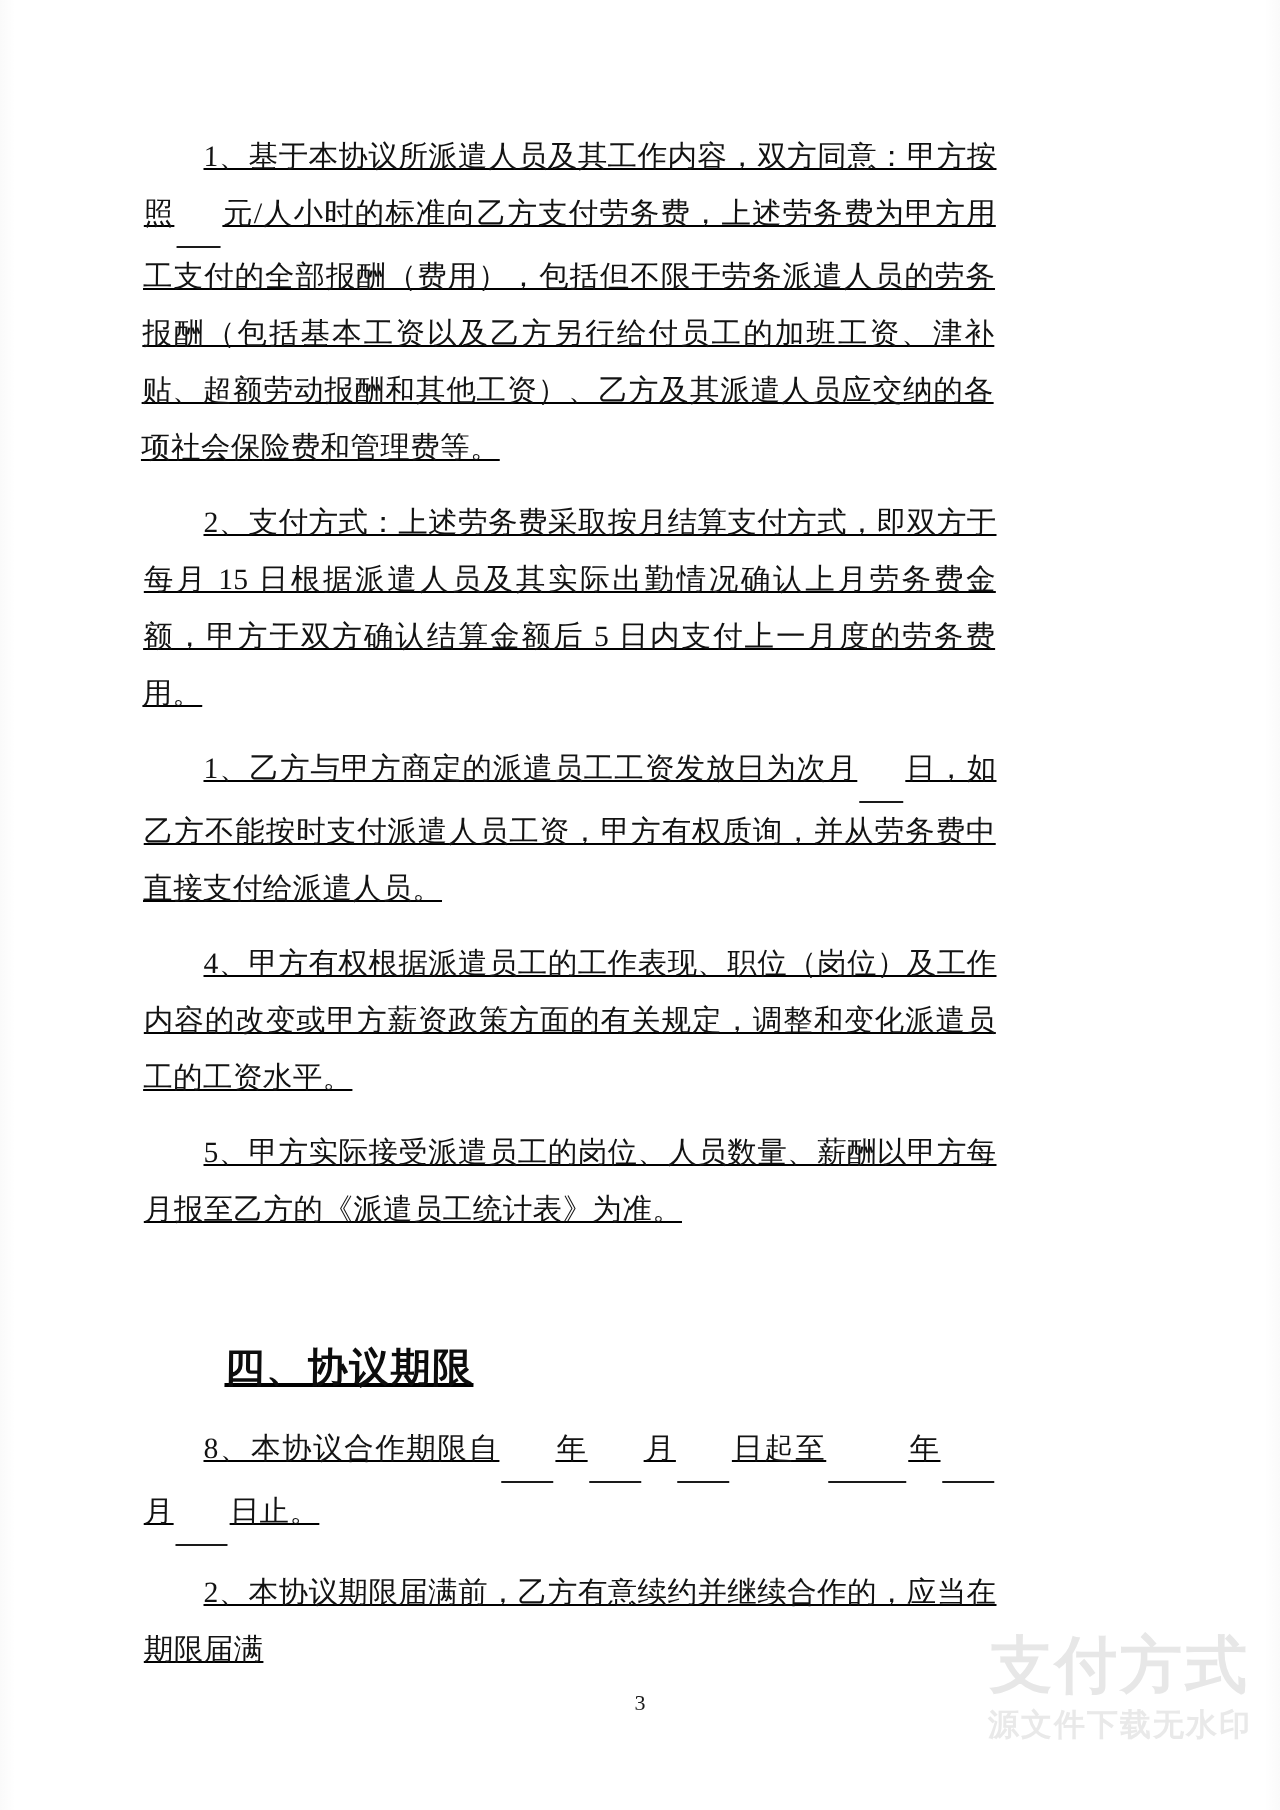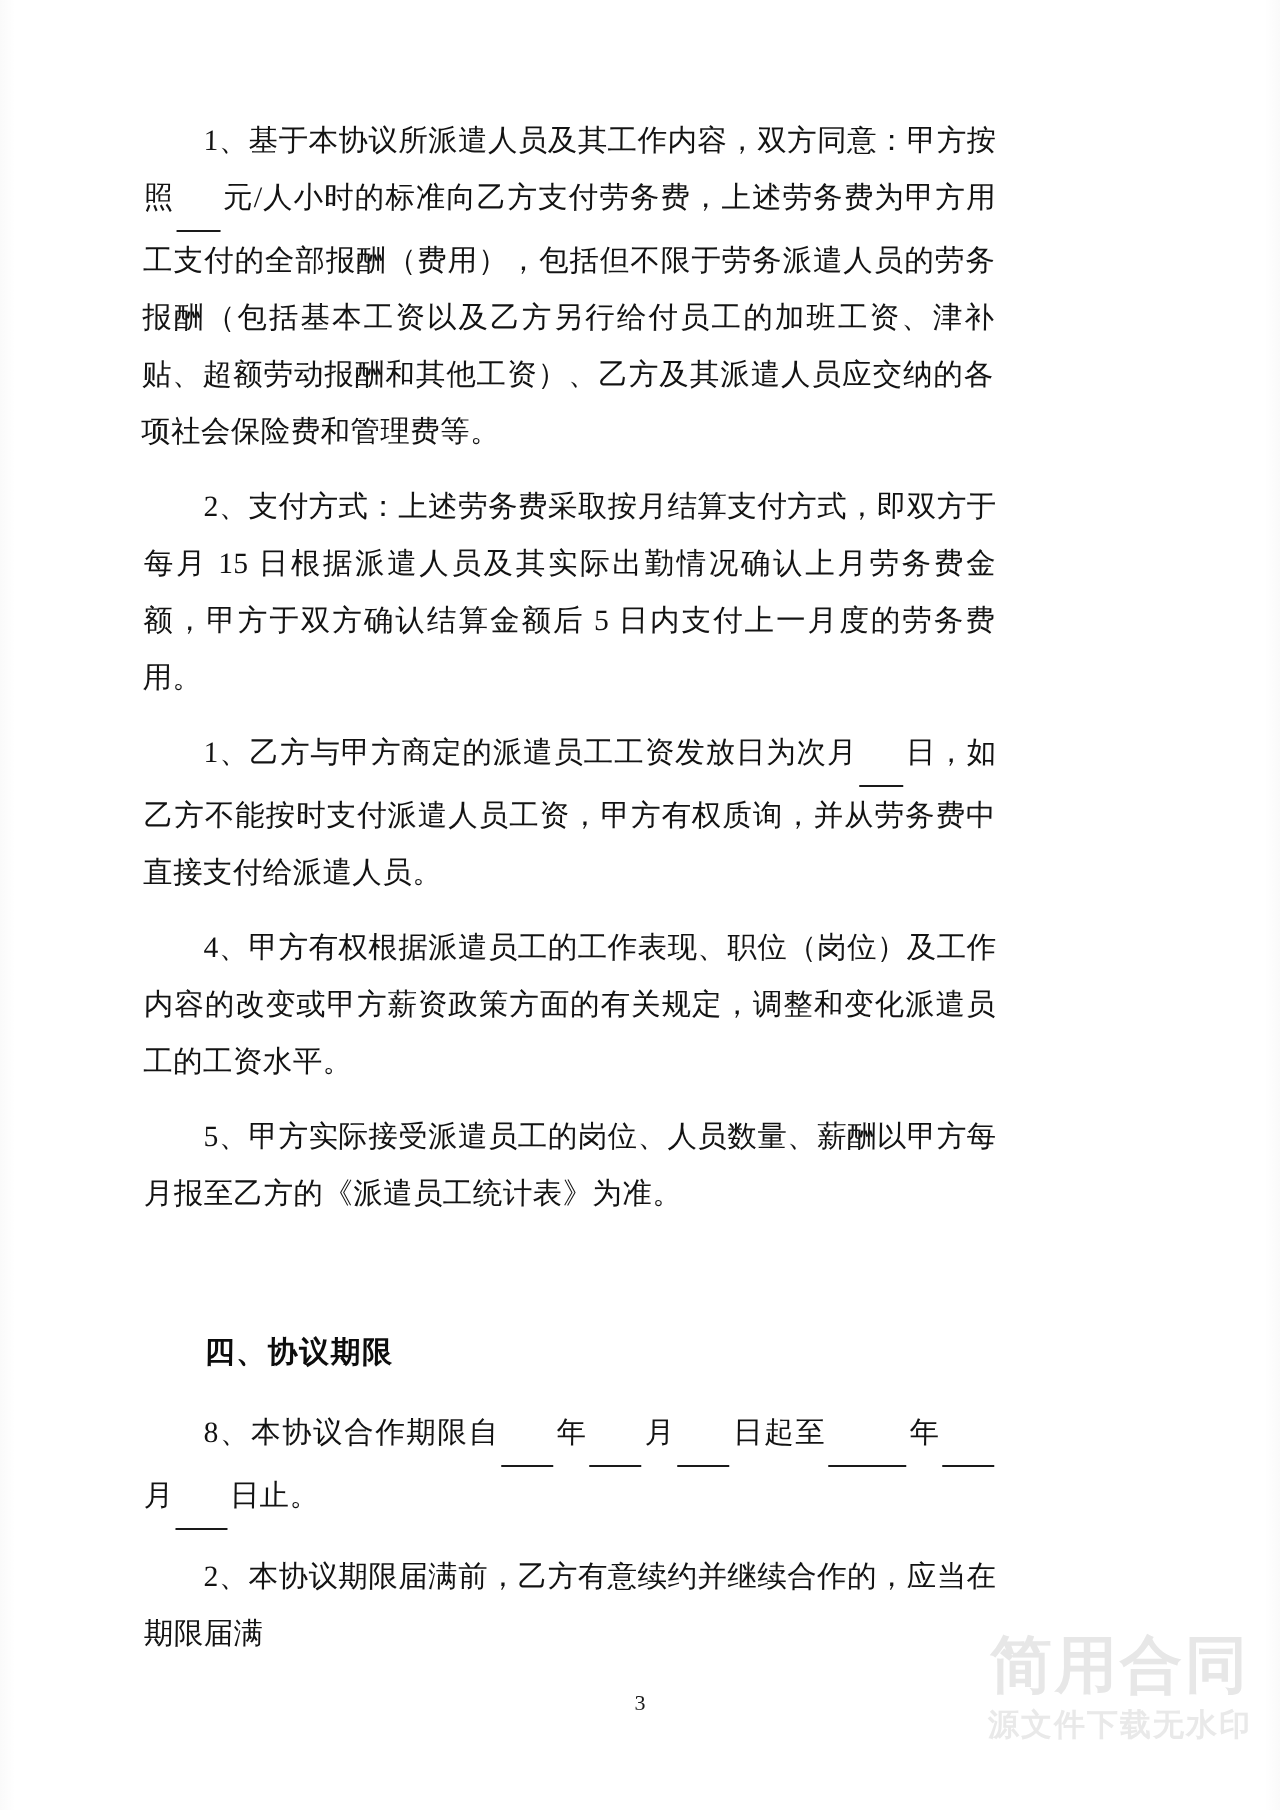--- a/index.html
+++ b/index.html
@@ -20,22 +20,23 @@
     position: absolute;
     inset: 0;
     background: #ffffff;
     overflow: hidden;
   }
 
   
   #content {
     position: absolute;
     left: 145px;
-    top: 112px;
+    top: 128px;
     width: 852px;
+    text-decoration: underline;
   }
 
   .para {
     font-family: "Liberation Serif", "DejaVu Serif", serif;
     font-size: 29.5px;
     line-height: 57px;
     color: #131313;
     text-align: justify;
     text-justify: inter-ideograph;
     text-indent: 2em;
@@ -45,21 +46,21 @@
     transform: skewX(-0.7deg);
     transform-origin: left top;
   }
 
   .gap-big {
     height: 86px;
   }
 
   .heading {
     font-family: "Liberation Serif", "DejaVu Serif", serif;
-    font-size: 30px;
+    font-size: 40px;
     line-height: 52px;
     font-weight: bold;
     color: #0d0d0d;
     text-indent: 2em;
     margin: 0 0 26px 0;
     letter-spacing: 1.5px;
     transform: skewX(-0.7deg);
     transform-origin: left top;
   }
 
@@ -150,17 +151,17 @@
     <div id="section-paragraphs">
         <p class="para"><span>8、本协议合作期限自</span><span class="blank w-m">&nbsp;</span><span>年</span><span class="blank w-m">&nbsp;</span><span>月</span><span class="blank w-m">&nbsp;</span><span>日起至</span><span class="blank w-l">&nbsp;</span><span>年</span><span class="blank w-m">&nbsp;</span><span>月</span><span class="blank w-m">&nbsp;</span><span>日止。</span></p>
         <p class="para"><span>2、本协议期限届满前，乙方有意续约并继续合作的，应当在期限届满</span></p>
       </div>
 
   </div>
 
   <div id="page-number">3</div>
 
   <div id="watermark">
-    <span class="wm-main">简用合同</span>
+    <span class="wm-main">支付方式</span>
     <span class="wm-sub">源文件下载无水印</span>
   </div>
 
 </div>
 
 </body></html>

